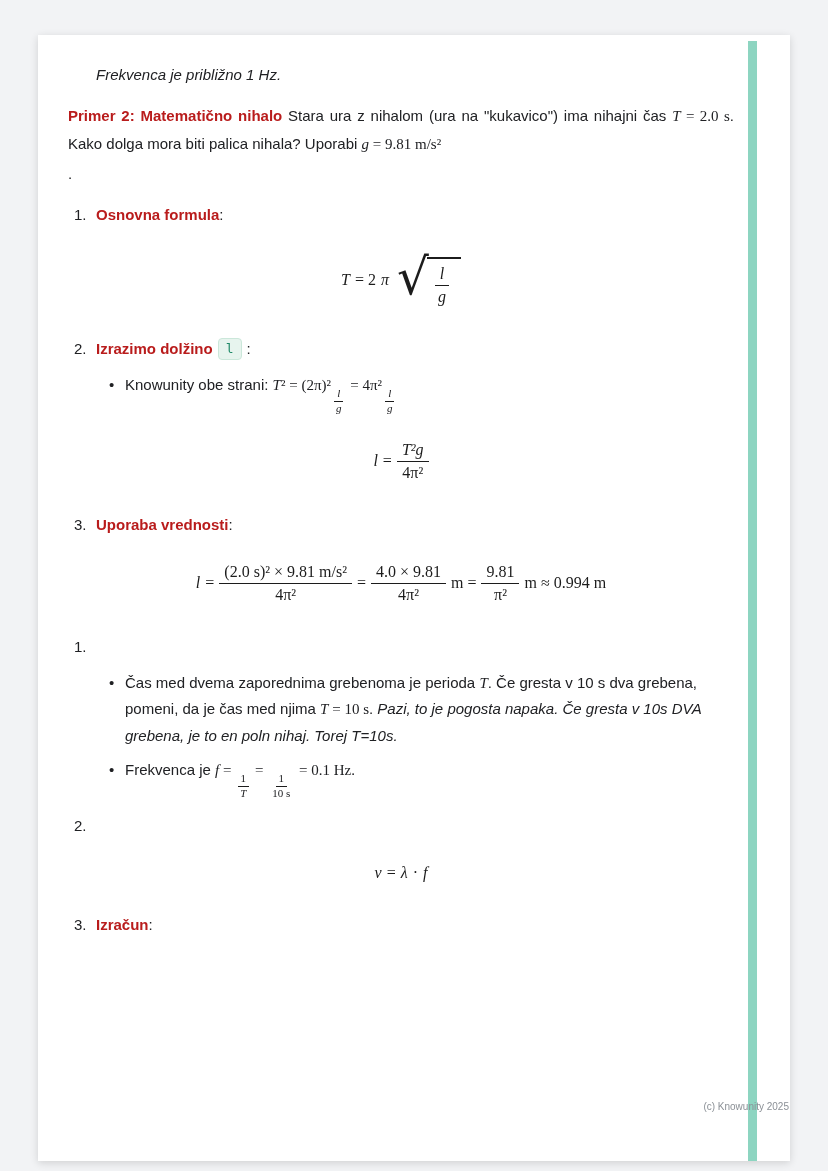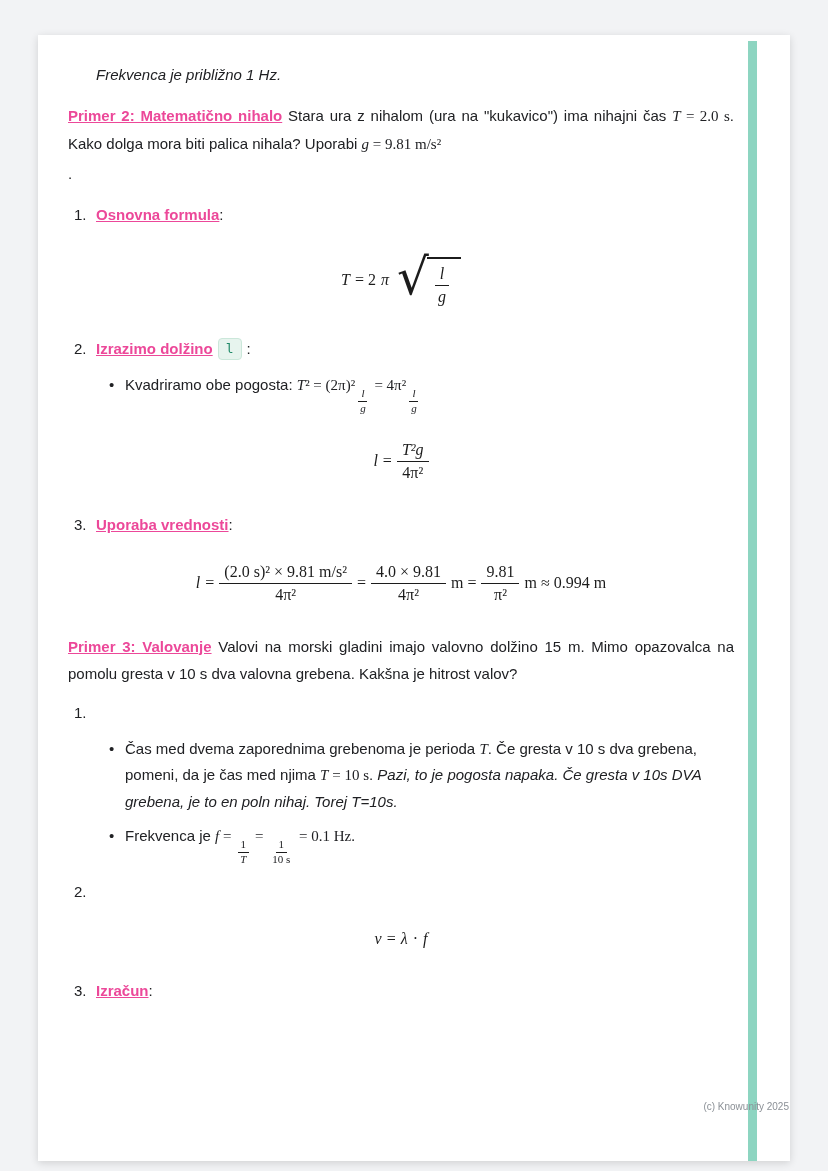--- a/index.html
+++ b/index.html
@@ -21,21 +21,21 @@
     position:absolute; top:6px; bottom:0; right:33px; width:9px;
     background:#8dd5c1; z-index:1;
   }
   .content {
     position:relative;
     padding:26px 56px 0 30px;
     font-size:15px;
     line-height:1.8;
     z-index:2;
   }
-  .b { font-weight:bold; color:#ec4899;text-decoration:underline; }
+  .b { font-weight:bold; color:#b91c1c; }
   .it { font-style:italic; }
   .note { font-style:italic; margin-left:28px; margin-bottom:14px; }
   .note--narrow { max-width:548px; }
   .para { margin-bottom:2px; }
   .justify { text-align:justify; }
   .period-line { margin-bottom:14px; }
   .m  { font-family:"Liberation Serif", serif; }
   .mi { font-family:"Liberation Serif", serif; font-style:italic; }
   .oitem { display:flex; margin:12px 0 10px 6px; }
   .onum { min-width:22px; flex:none; }
@@ -116,21 +116,21 @@
         </span>
       </span>
     </div>
 
     <div class="oitem">
       <span class="onum">2.</span>
       <span><span class="b">Izrazimo dolžino</span><span class="badge">l</span><span>:</span></span>
     </div>
 
     <div class="bullets">
-      <div class="bullet"><span>Kvadriramo obe pogosta: </span><span class="mi">T</span><span class="m">² = (2π)²</span><span class="sfrac">
+      <div class="bullet"><span>Knowunity obe strani: </span><span class="mi">T</span><span class="m">² = (2π)²</span><span class="sfrac">
             <span class="fnum mi">l</span>
             <span class="fden mi">g</span>
           </span><span class="m"> = 4π²</span><span class="sfrac">
             <span class="fnum mi">l</span>
             <span class="fden mi">g</span>
           </span>
       </div>
     </div>
 
     <div class="formula">
@@ -161,21 +161,20 @@
       </span>
       <span class="m"> m = </span>
       <span class="frac">
         <span class="fnum m">9.81</span>
         <span class="fden m">π²</span>
       </span>
       <span class="m"> m ≈ 0.994 m</span>
     </div>
 
 
-    <p class="para justify"><span class="b">Primer 3: Valovanje</span><span> Valovi na morski gladini imajo valovno dolžino 15 m. Mimo opazovalca na pomolu gresta v 10 s dva valovna grebena. Kakšna je hitrost valov?</span></p>
 
     <div class="oitem">
       <span class="onum">1.</span>
     </div>
 
     <div class="bullets">
       <div class="bullet"><span>Čas med dvema zaporednima grebenoma je perioda </span><span class="mi">T</span><span>. Če gresta v 10 s dva grebena, pomeni, da je čas med njima </span><span class="mi">T</span><span class="m"> = 10 s</span><span>. </span><span class="it">Pazi, to je pogosta napaka. Če gresta v 10s DVA grebena, je to en poln nihaj. Torej T=10s.</span>
       </div>
       <div class="bullet"><span>Frekvenca je </span><span class="mi">f</span><span class="m"> = </span><span class="sfrac">
             <span class="fnum m">1</span>

